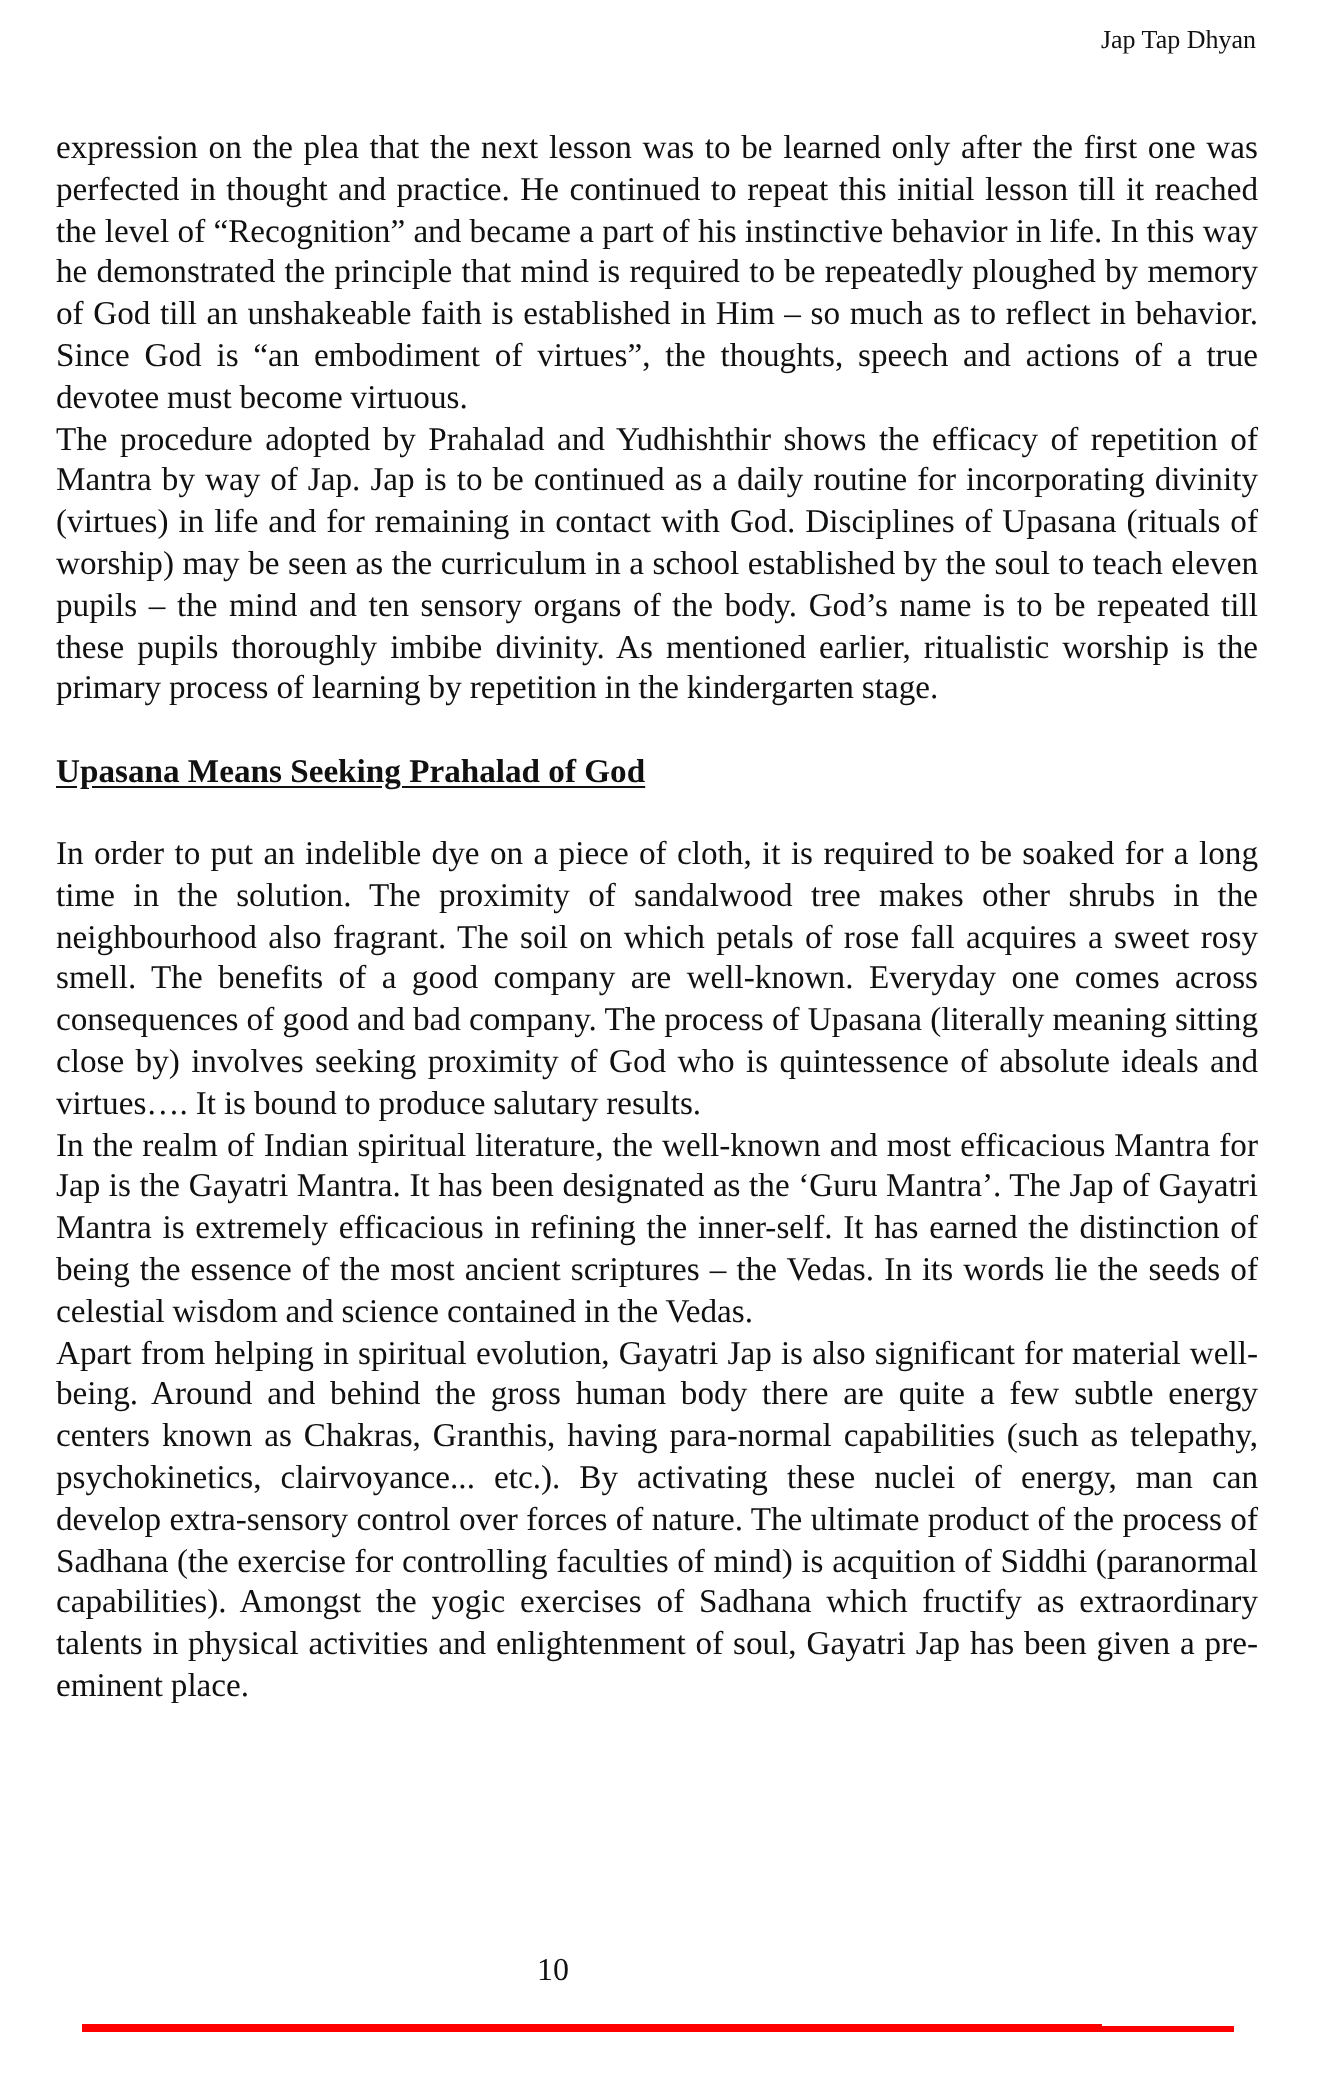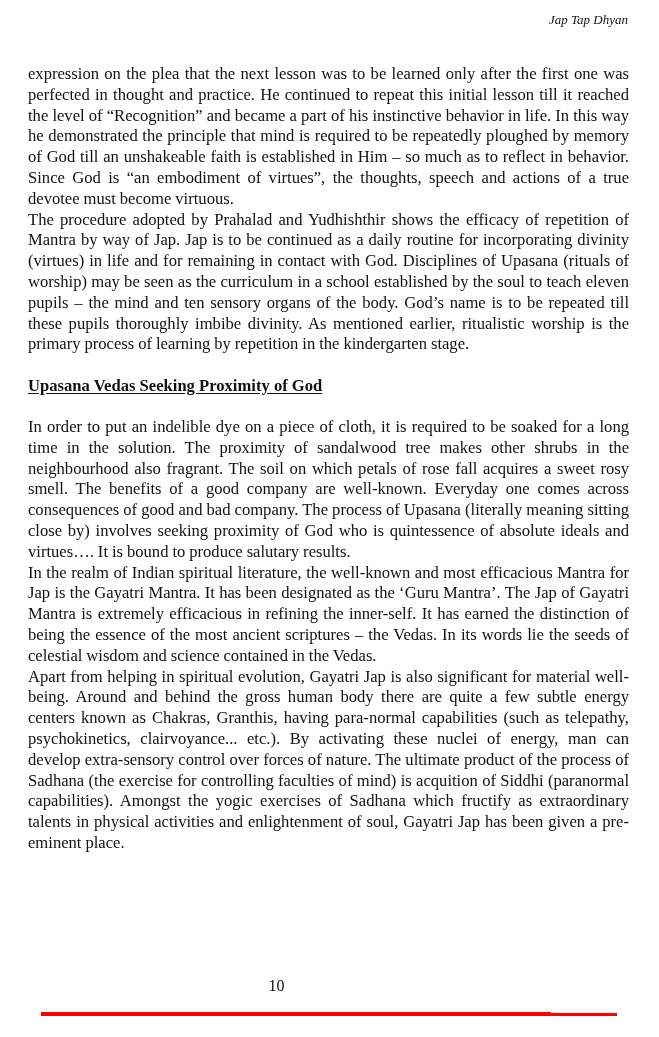--- a/index.html
+++ b/index.html
@@ -13,21 +13,20 @@
       position: relative;
       overflow: hidden;
       color: #111111;
       font-family: "Liberation Serif", "DejaVu Serif", serif;
     }
     .running-header {
       position: absolute;
       top: 12px;
       right: 31px;
       font-size: 13px;
-      font-style: italic;
       line-height: 16px;
     }
     .content {
       position: absolute;
       left: 28px;
       top: 64px;
       width: 601px;
     }
     .para {
       margin: 0;
@@ -75,21 +74,21 @@
   </style>
 </head>
 <body>
 
 <div class="running-header">Jap Tap Dhyan</div>
 
 <div class="content">
   <p class="para">expression on the plea that the next lesson was to be learned only after the first one was perfected in thought and practice. He continued to repeat this initial lesson till it reached the level of “Recognition” and became a part of his instinctive behavior in life. In this way he demonstrated the principle that mind is required to be repeatedly ploughed by memory of God till an unshakeable faith is established in Him – so much as to reflect in behavior. Since God is “an embodiment of virtues”, the thoughts, speech and actions of a true devotee must become virtuous.</p>
   <p class="para">The procedure adopted by Prahalad and Yudhishthir shows the efficacy of repetition of Mantra by way of Jap. Jap is to be continued as a daily routine for incorporating divinity (virtues) in life and for remaining in contact with God. Disciplines of Upasana (rituals of worship) may be seen as the curriculum in a school established by the soul to teach eleven pupils – the mind and ten sensory organs of the body. God’s name is to be repeated till these pupils thoroughly imbibe divinity. As mentioned earlier, ritualistic worship is the primary process of learning by repetition in the kindergarten stage.</p>
 
-  <div class="heading">Upasana Vedas Seeking Proximity of God</div>
+  <div class="heading">Upasana Means Seeking Prahalad of God</div>
 
   <p class="para">In order to put an indelible dye on a piece of cloth, it is required to be soaked for a long time in the solution. The proximity of sandalwood tree makes other shrubs in the neighbourhood also fragrant. The soil on which petals of rose fall acquires a sweet rosy smell. The benefits of a good company are well-known. Everyday one comes across consequences of good and bad company. The process of Upasana (literally meaning sitting close by) involves seeking proximity of God who is quintessence of absolute ideals and virtues…. It is bound to produce salutary results.</p>
   <p class="para">In the realm of Indian spiritual literature, the well-known and most efficacious Mantra for Jap is the Gayatri Mantra. It has been designated as the ‘Guru Mantra’. The Jap of Gayatri Mantra is extremely efficacious in refining the inner-self. It has earned the distinction of being the essence of the most ancient scriptures – the Vedas. In its words lie the seeds of celestial wisdom and science contained in the Vedas.</p>
   <p class="para">Apart from helping in spiritual evolution, Gayatri Jap is also significant for material well-being. Around and behind the gross human body there are quite a few subtle energy centers known as Chakras, Granthis, having para-normal capabilities (such as telepathy, psychokinetics, clairvoyance... etc.). By activating these nuclei of energy, man can develop extra-sensory control over forces of nature. The ultimate product of the process of Sadhana (the exercise for controlling faculties of mind) is acquition of Siddhi (paranormal capabilities). Amongst the yogic exercises of Sadhana which fructify as extraordinary talents in physical activities and enlightenment of soul, Gayatri Jap has been given a pre-eminent place.</p>
 </div>
 
 <div class="page-number">10</div>
 <div class="footer-rule" style="background: rgb(255, 0, 0);"></div>
 <div class="footer-rule-tail" style="background: rgb(255, 0, 0);"></div>
 

